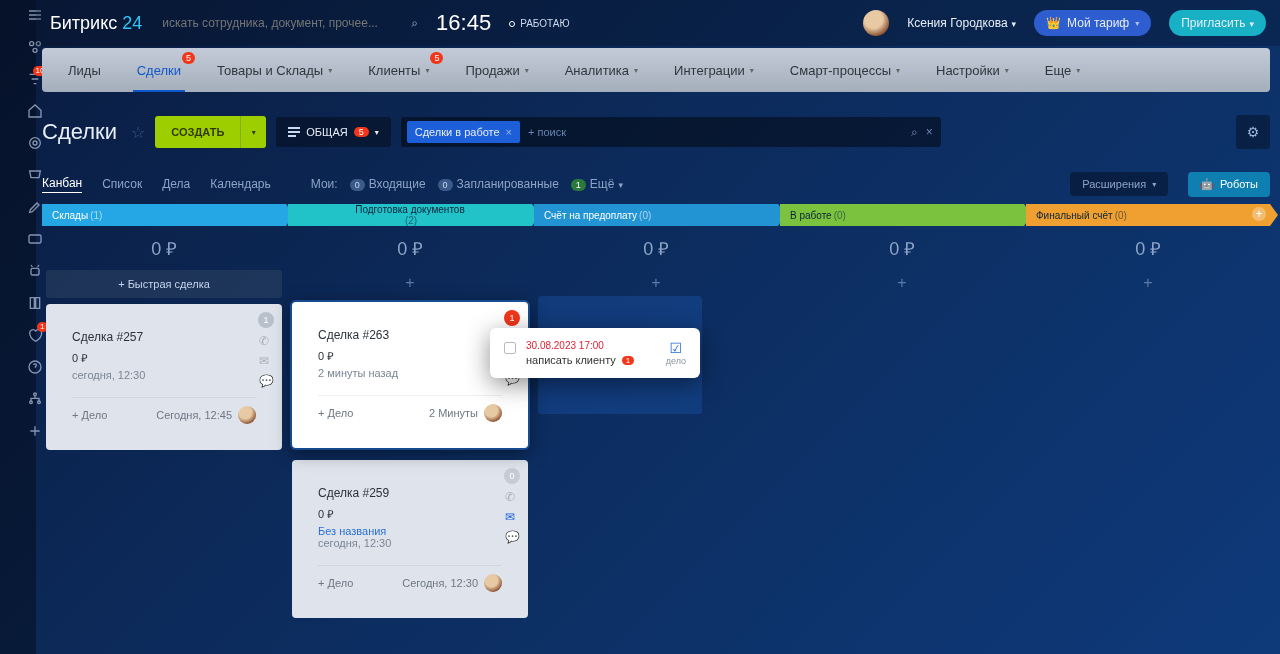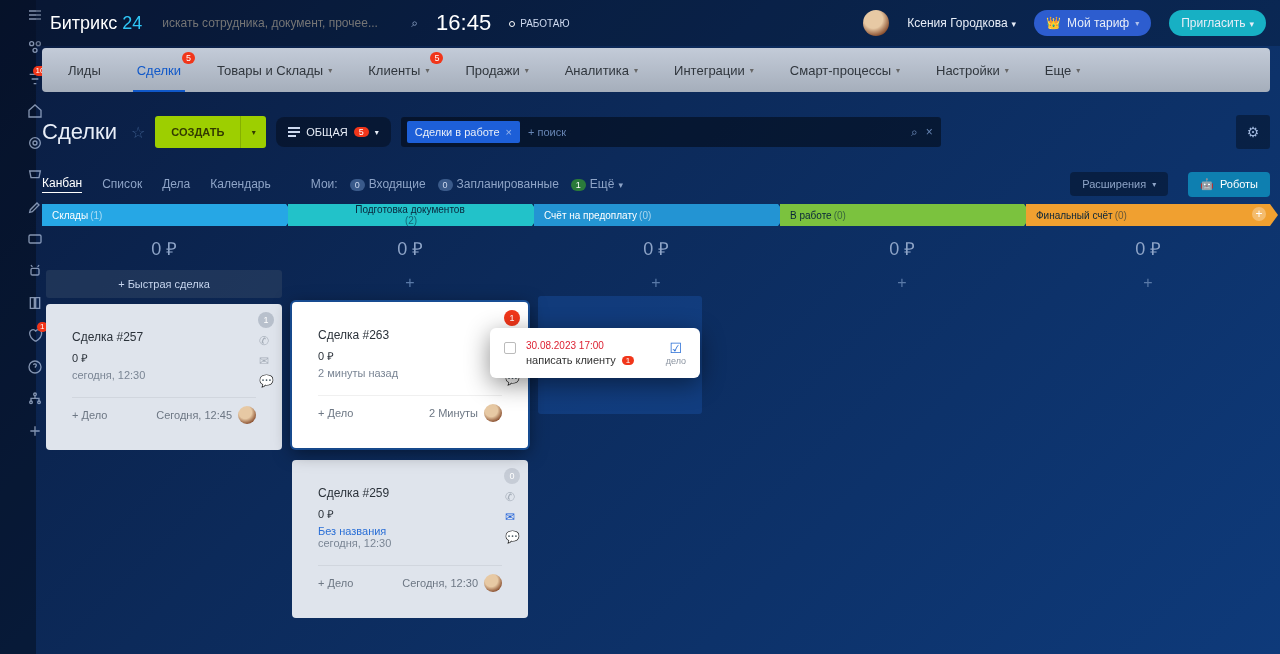--- a/index.html
+++ b/index.html
@@ -48,21 +48,21 @@
   #nav .caretd{margin-left:5px;font-size:8px;color:#666;}
   .nbadge{position:absolute;top:4px;right:4px;background:var(--pill-red);color:#fff;font-size:9px;border-radius:8px;padding:0 4px;line-height:12px;}
 
   
   #tool{position:absolute;left:42px;top:108px;right:10px;height:48px;display:flex;align-items:center;gap:10px;}
   #page-title{font-size:22px;font-weight:300;}
   .star{color:#3a5a8a;font-size:16px;margin-left:4px;}
   #create{display:flex;}
   #create .main{background:var(--green);color:#323a00;font-size:11px;font-weight:600;padding:10px 16px;border-radius:3px 0 0 3px;}
   #create .dd{background:var(--green);border-left:1px solid rgba(0,0,0,.15);border-radius:0 3px 3px 0;width:26px;display:flex;align-items:center;justify-content:center;font-size:8px;color:#323a00;}
-  #filter-grp{display:flex;align-items:flex-start;background:rgba(0,0,0,.35);border-radius:8px;overflow:hidden;}
+  #filter-grp{display:flex;align-items:flex-start;background:rgba(0,0,0,.35);border-radius:3px;overflow:hidden;}
   .fseg{display:flex;align-items:center;padding:9px 12px;font-size:11px;gap:6px;}
   .fseg .pill{background:var(--pill-red);color:#fff;border-radius:8px;font-size:9px;padding:0 5px;}
   .lines{width:12px;height:10px;position:relative;}
   .lines::before,.lines::after{content:"";position:absolute;left:0;right:0;height:2px;background:#cdd9ef;}
   .lines::before{top:0;box-shadow:0 4px 0 #cdd9ef;}
   .lines::after{bottom:0;width:60%;}
   #filter-box{display:flex;align-items:center;background:rgba(0,0,0,.45);border-radius:3px;padding:4px 6px;min-width:540px;position:relative;}
   .chip{background:#1d5fd8;border-radius:2px;padding:5px 8px;font-size:11px;display:flex;align-items:center;gap:6px;}
   .chip .x{opacity:.6;font-size:11px;}
   #filter-box .ph{margin-left:8px;font-size:11px;color:#6785b4;}

